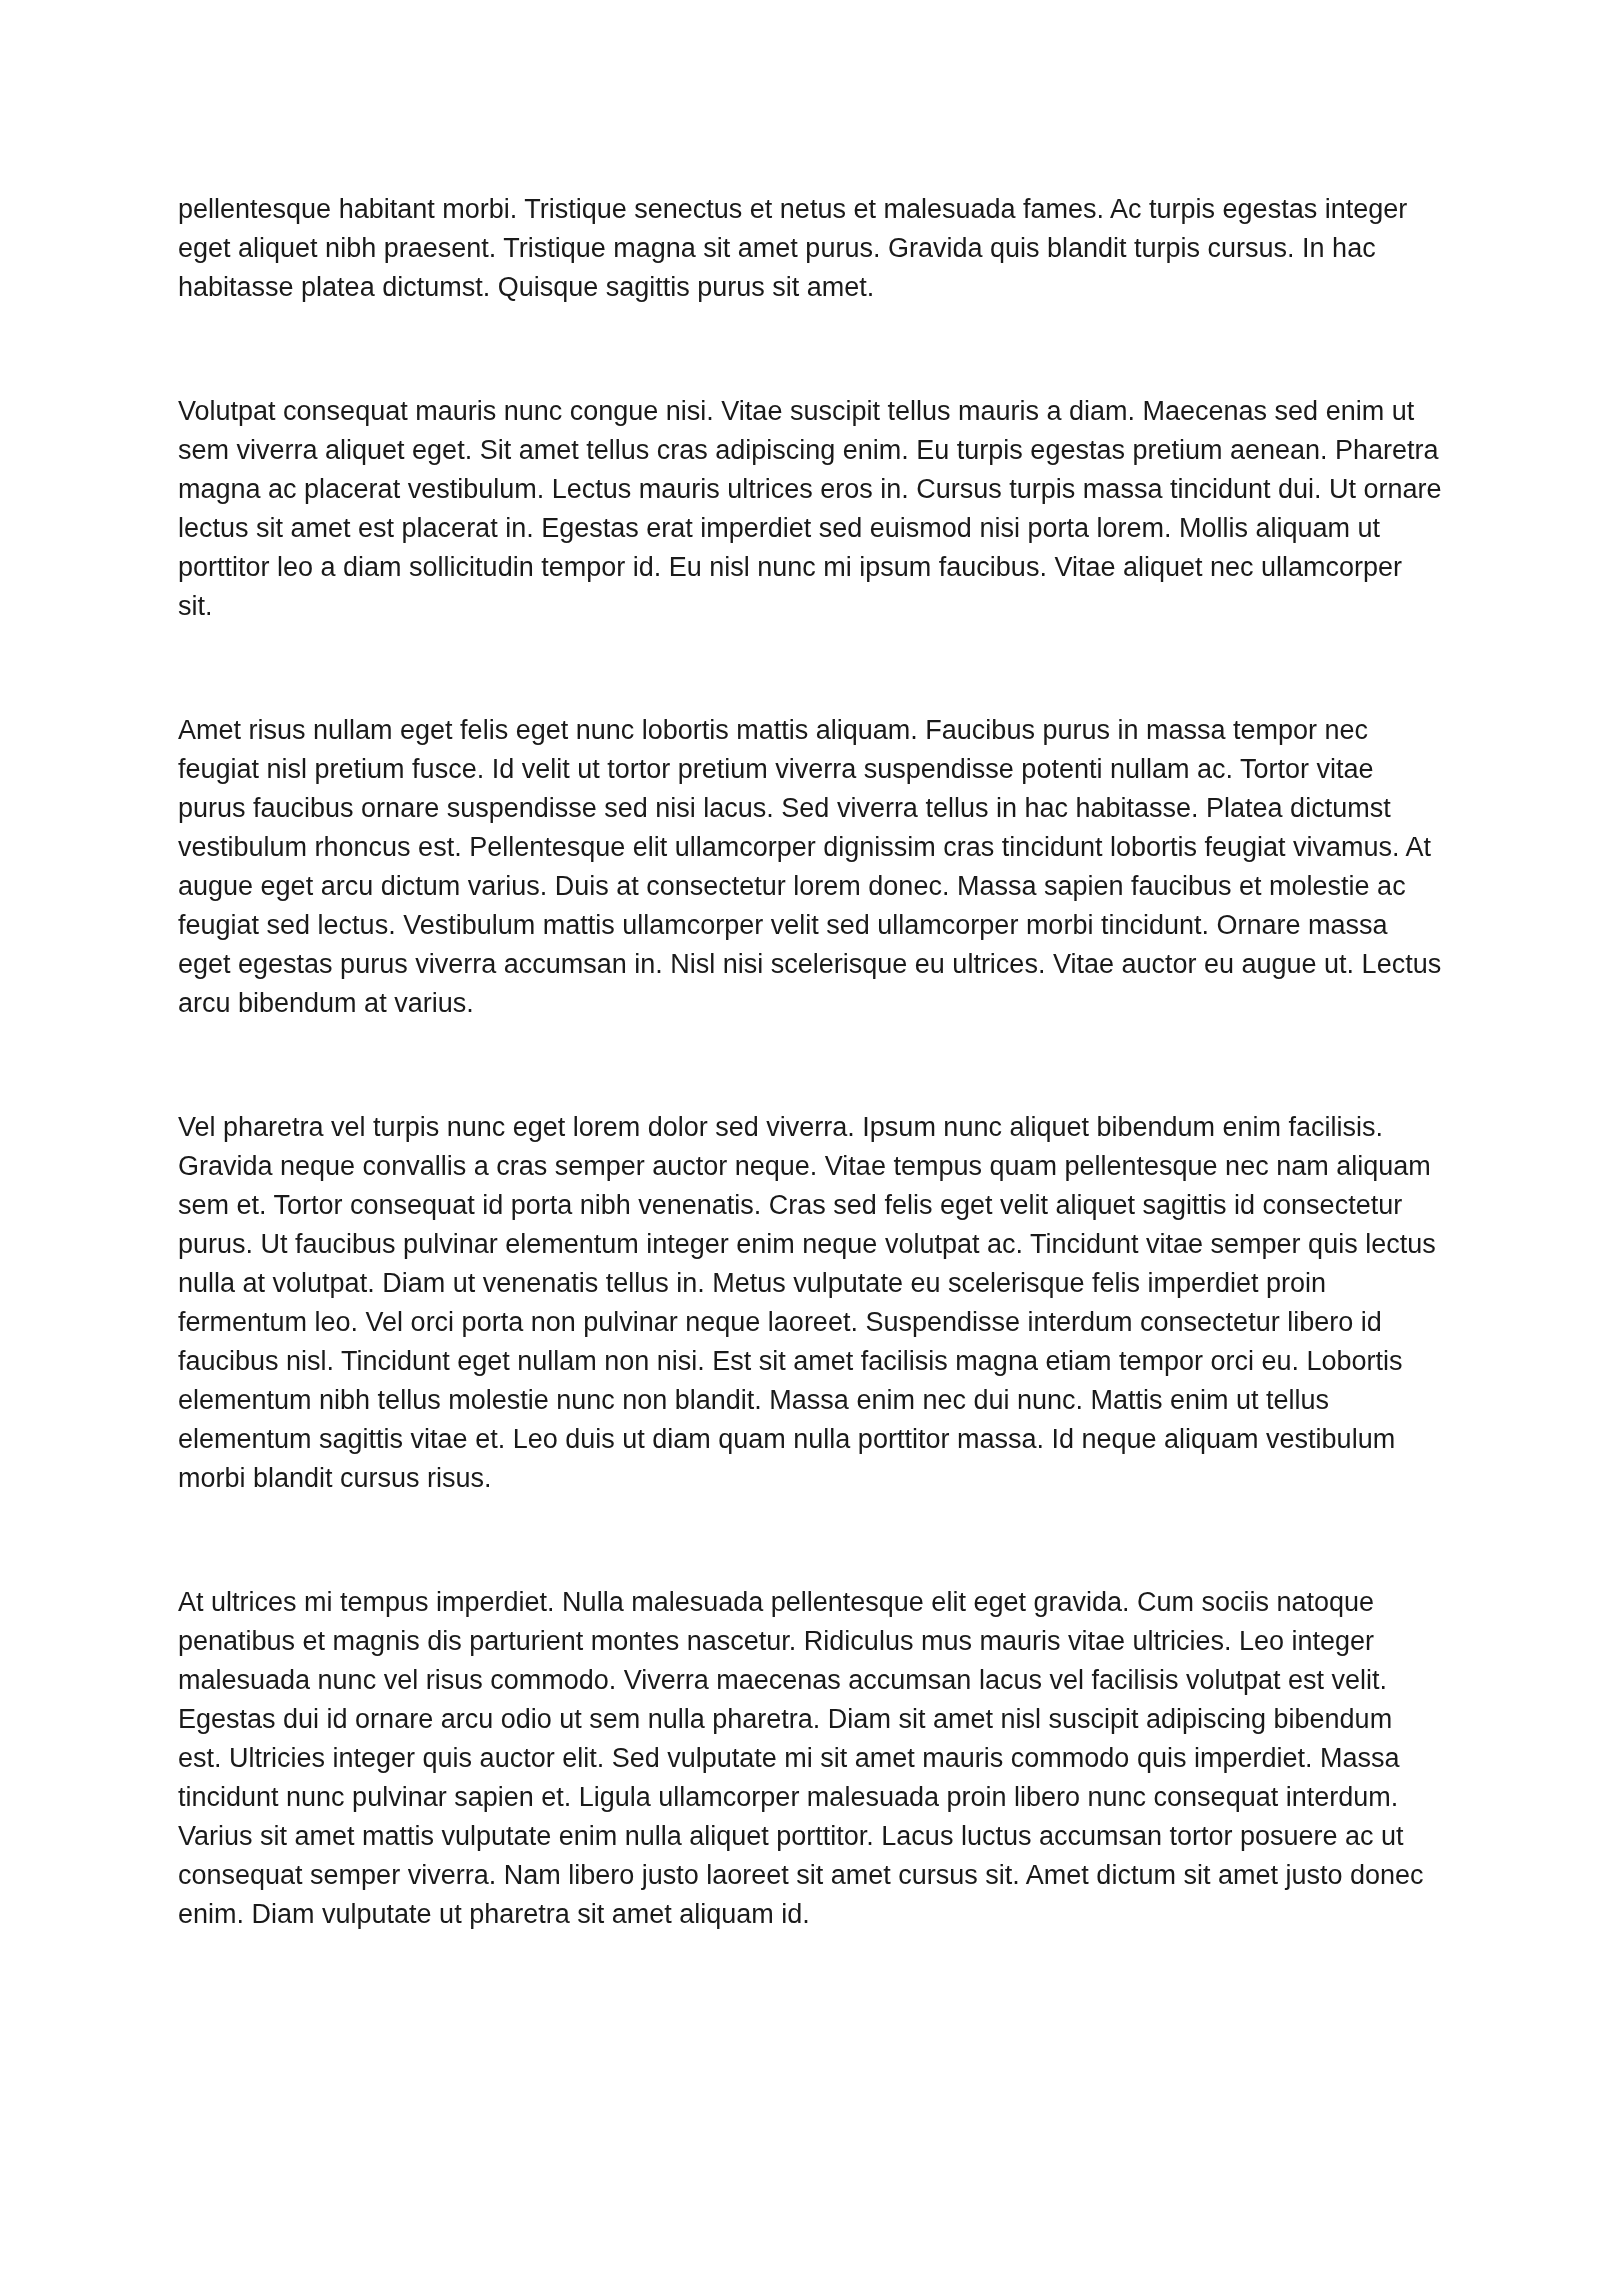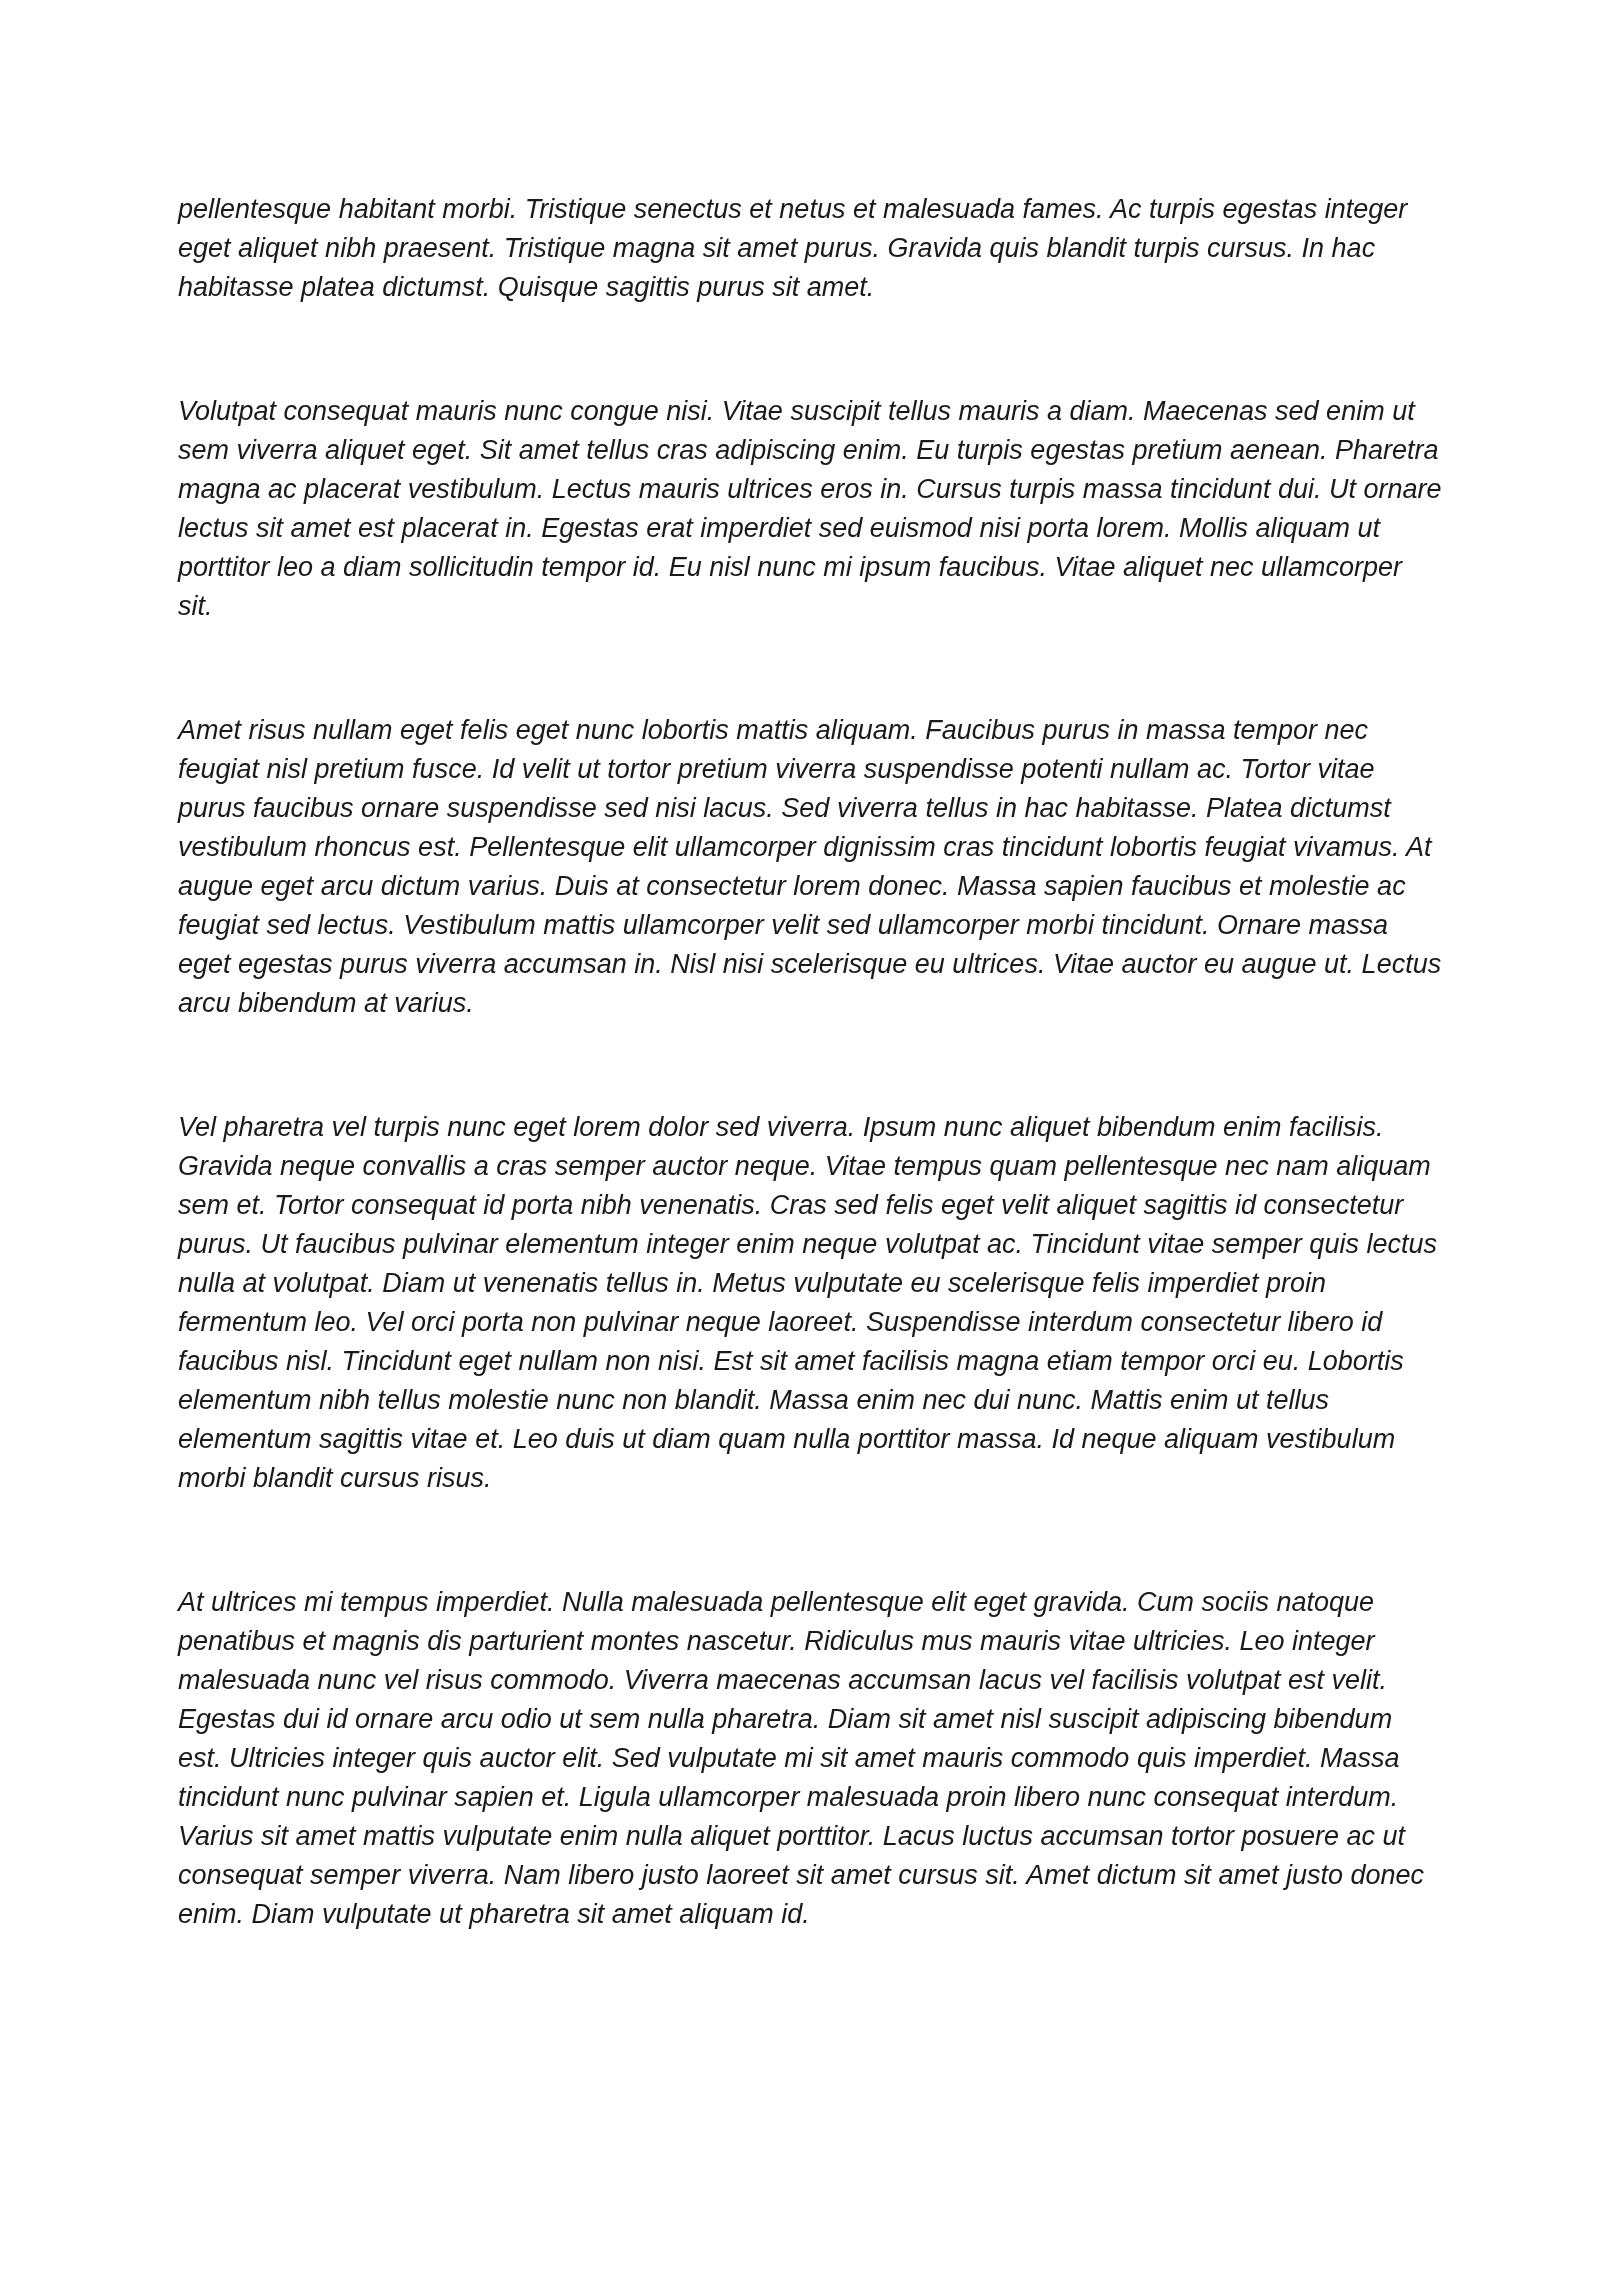--- a/index.html
+++ b/index.html
@@ -21,21 +21,20 @@
     width: 1281px;
     font-family: "Liberation Sans", "DejaVu Sans", sans-serif;
     font-size: 27px;
     line-height: 39px;
     color: #1a1a1a;
     text-align: left;
   }
   .text-block p {
     margin: 0 16px 85px 0;
     padding: 0;
-    font-style: italic;
   }
   .text-block p:last-child {
     margin-bottom: 0;
   }
 </style>
 </head>
 <body>
 
 <div class="page">
   <div class="text-block">

